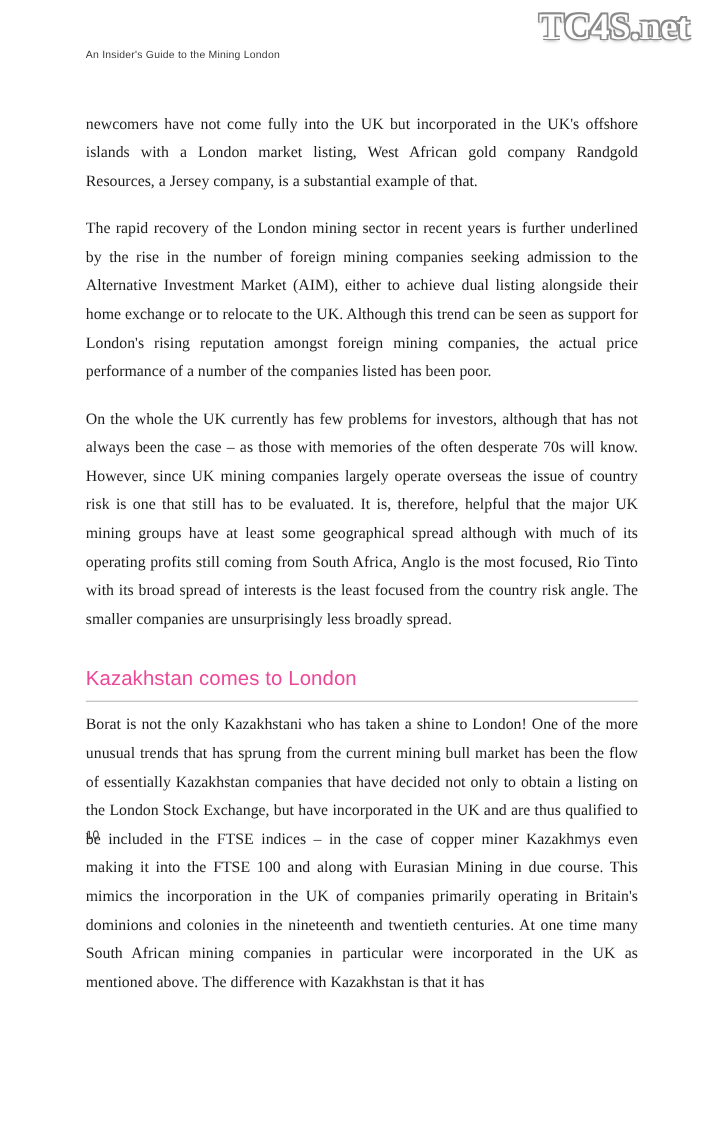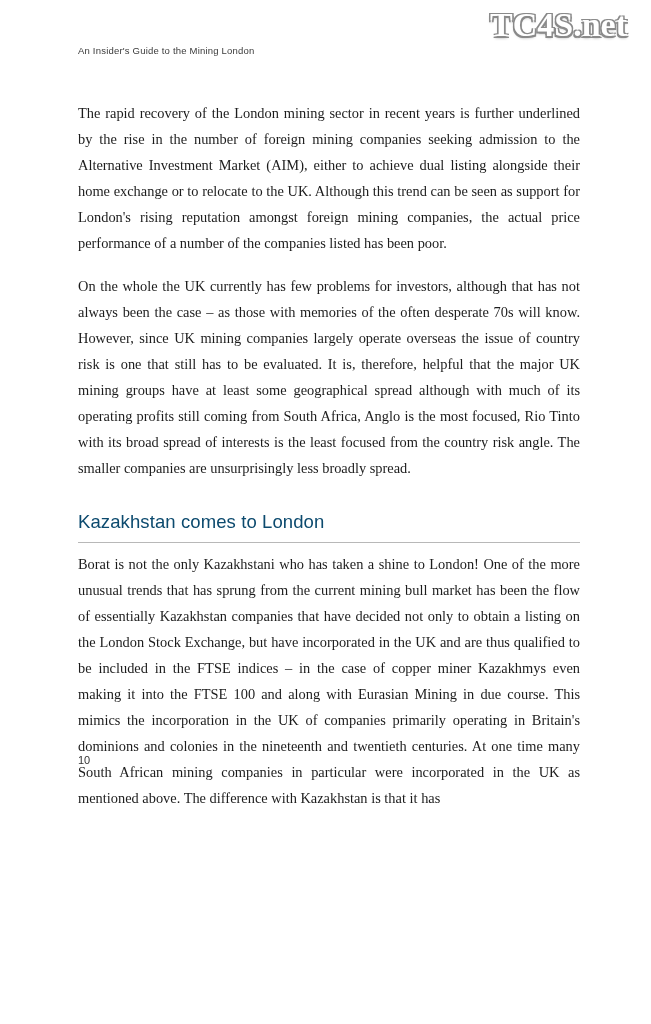--- a/index.html
+++ b/index.html
@@ -61,21 +61,21 @@
     text-justify: inter-word;
     color: #1c1c1c;
   }
   p.body-par:last-child {
     margin-bottom: 0;
   }
   h2.section-heading {
     font-family: "Liberation Sans", sans-serif;
     font-weight: normal;
     font-size: 18.5px;
-    color: #0c4a6e;
+    color: #ec4899;
     margin: 30px 0 8px 0;
     padding: 0 0 9px 0;
     border-bottom: 1px solid #b8b8b8;
     letter-spacing: 0.1px;
   }
   .page-number {
     position: absolute;
     left: 78px;
     bottom: 42px;
     font-family: "Liberation Sans", sans-serif;
@@ -121,20 +121,21 @@
 </head>
 <body>
 
 <div class="page">
 
   <div class="watermark-tc4s">TC4S.net</div>
 
   <div class="running-head">An Insider's Guide to the Mining London</div>
 
   <div class="content">
+    <p class="body-par">newcomers have not come fully into the UK but incorporated in the UK's offshore islands with a London market listing, West African gold company Randgold Resources, a Jersey company, is a substantial example of that.</p>
     <p class="body-par">The rapid recovery of the London mining sector in recent years is further underlined by the rise in the number of foreign mining companies seeking admission to the Alternative Investment Market (AIM), either to achieve dual listing alongside their home exchange or to relocate to the UK. Although this trend can be seen as support for London's rising reputation amongst foreign mining companies, the actual price performance of a number of the companies listed has been poor.</p>
     <p class="body-par">On the whole the UK currently has few problems for investors, although that has not always been the case – as those with memories of the often desperate 70s will know. However, since UK mining companies largely operate overseas the issue of country risk is one that still has to be evaluated. It is, therefore, helpful that the major UK mining groups have at least some geographical spread although with much of its operating profits still coming from South Africa, Anglo is the most focused, Rio Tinto with its broad spread of interests is the least focused from the country risk angle. The smaller companies are unsurprisingly less broadly spread.</p>
 
     <h2 class="section-heading">Kazakhstan comes to London</h2>
 
     <p class="body-par">Borat is not the only Kazakhstani who has taken a shine to London! One of the more unusual trends that has sprung from the current mining bull market has been the flow of essentially Kazakhstan companies that have decided not only to obtain a listing on the London Stock Exchange, but have incorporated in the UK and are thus qualified to be included in the FTSE indices – in the case of copper miner Kazakhmys even making it into the FTSE 100 and along with Eurasian Mining in due course. This mimics the incorporation in the UK of companies primarily operating in Britain's dominions and colonies in the nineteenth and twentieth centuries. At one time many South African mining companies in particular were incorporated in the UK as mentioned above. The difference with Kazakhstan is that it has</p>
   </div>
 
 
   <div class="page-number">10</div>

